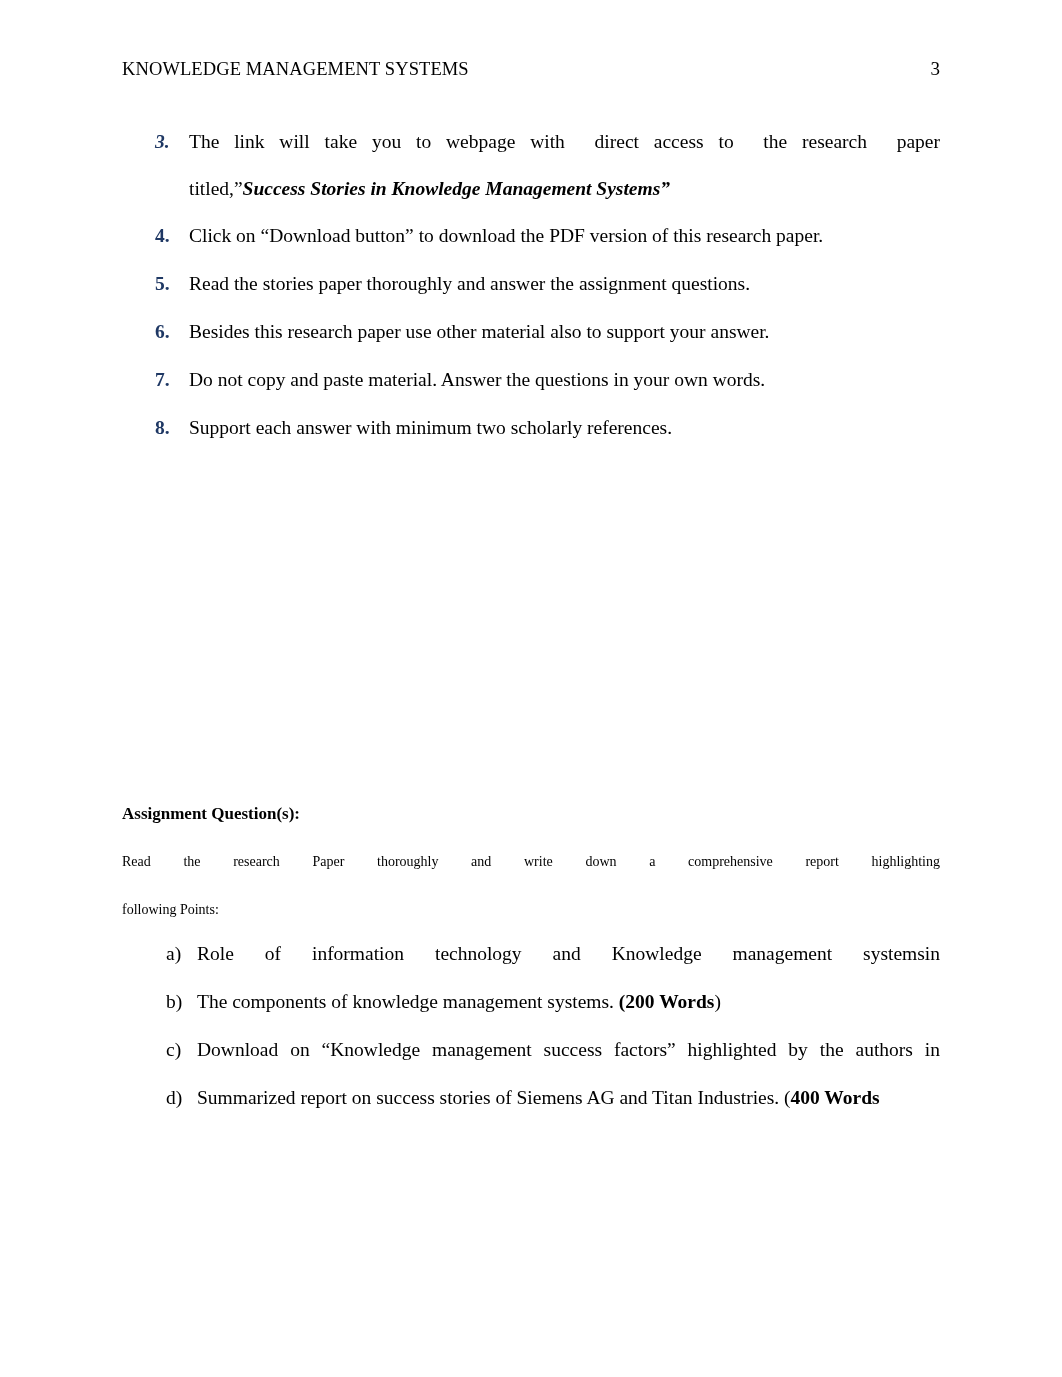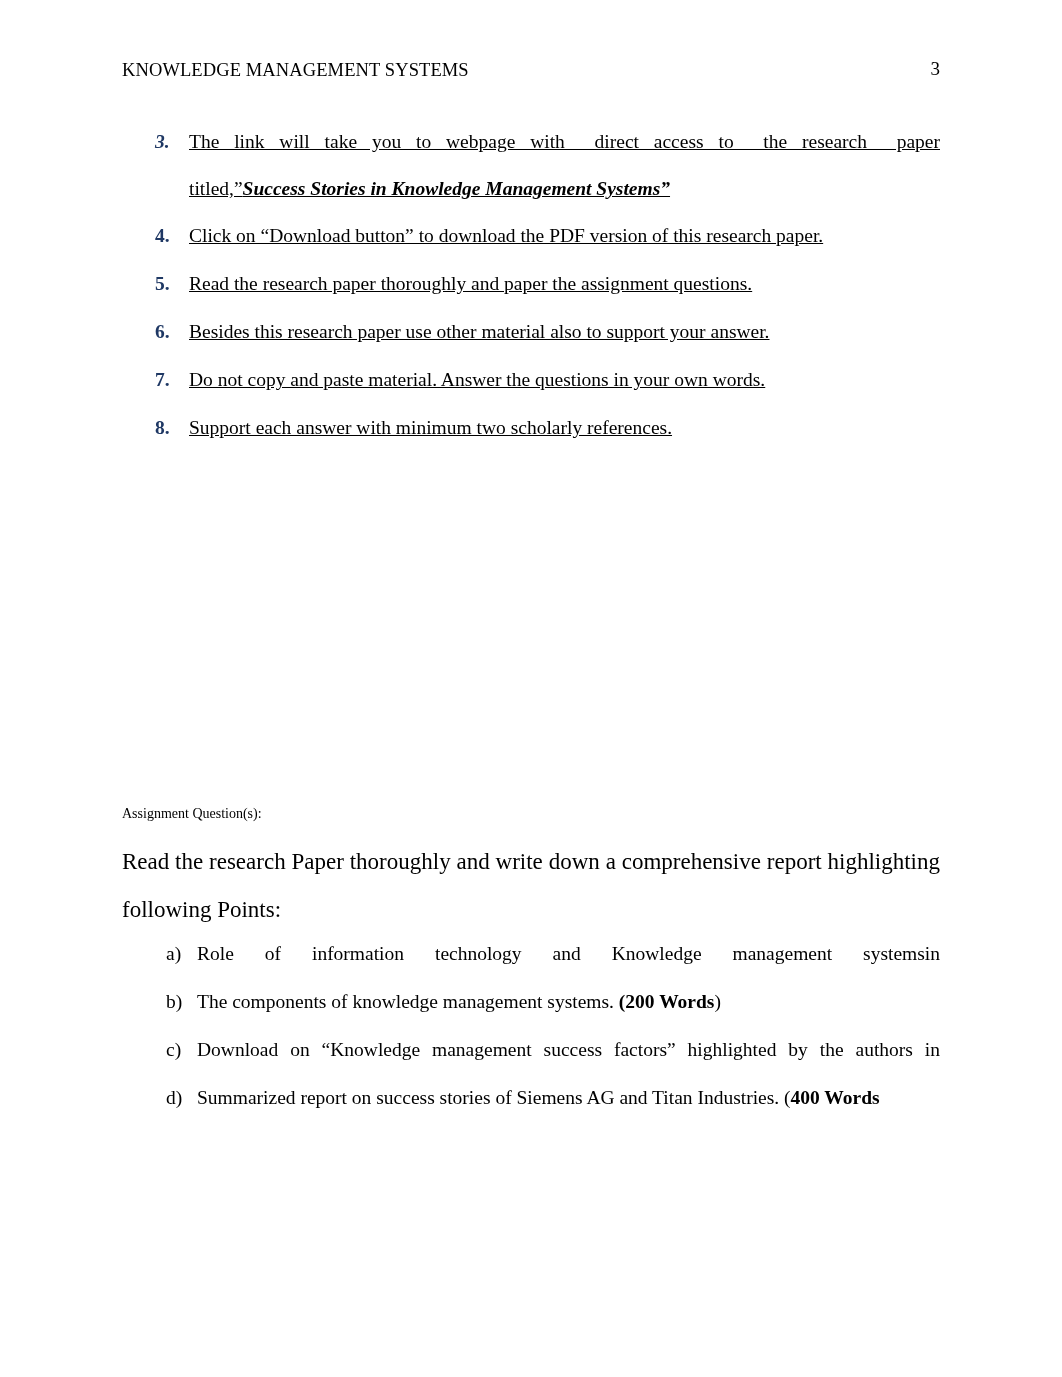--- a/index.html
+++ b/index.html
@@ -20,21 +20,21 @@
     box-sizing: border-box;
   }
 
   
   .doc-header {
     position: absolute;
     top: 58px;
     left: 122px;
     width: 818px;
     display: flex;
-    align-items: flex-end;
+    align-items: center;
     justify-content: space-between;
     font-size: 18.5px;
     letter-spacing: 0.1px;
     line-height: 1.2;
   }
   .doc-header .title-text { white-space: pre; }
   .doc-header .page-number { font-size: 19px; }
 
   
   .numbered-list {
@@ -54,21 +54,21 @@
     position: absolute;
     left: 33px;
     top: 0;
     width: 26px;
     text-align: left;
     color: #1F3864;
     font-weight: bold;
     font-size: 19.5px;
   }
   .num-item.italic-marker .marker { font-style: italic; }
-  .num-item .body { display: block; text-decoration: underline; }
+  .num-item .body { display: block; }
   .num-item .line { display: block; white-space: pre-wrap; }
   .num-item .line.spread {
     display: block;
     text-align: justify;
     text-align-last: justify;
   }
   .title-emph {
     font-weight: bold;
     font-style: italic;
     margin-top: 8px;
@@ -80,27 +80,27 @@
 
   
   .assignment-block {
     position: absolute;
     top: 790px;
     left: 122px;
     width: 818px;
     font-size: 19.5px;
   }
   .assignment-heading {
-    font-weight: normal;
+    font-weight: bold;
+    font-size: 17px;
+    line-height: 48px;
+    white-space: pre;
+  }
+  .assignment-intro {
     font-size: 14px;
-    line-height: 48px;
-    white-space: pre;
-  }
-  .assignment-intro {
-    font-size: 23px;
     line-height: 48px;
     text-align: justify;
     text-align-last: left;
     margin-top: 0;
   }
   .assignment-intro .line { display: block; white-space: pre-wrap; }
   .assignment-intro .line.spread {
     display: block;
     text-align: justify;
     text-align-last: justify;
@@ -162,21 +162,21 @@
     <div class="num-item item-4">
       <span class="marker">4.</span>
       <span class="body">
         <span class="line">Click on “Download button” to download the PDF version of this research paper.</span>
       </span>
     </div>
 
     <div class="num-item">
       <span class="marker">5.</span>
       <span class="body">
-        <span class="line">Read the research paper thoroughly and paper the assignment questions.</span>
+        <span class="line">Read the stories paper thoroughly and answer the assignment questions.</span>
       </span>
     </div>
 
     <div class="num-item">
       <span class="marker">6.</span>
       <span class="body">
         <span class="line">Besides this research paper use other material also to support your answer.</span>
       </span>
     </div>
 

